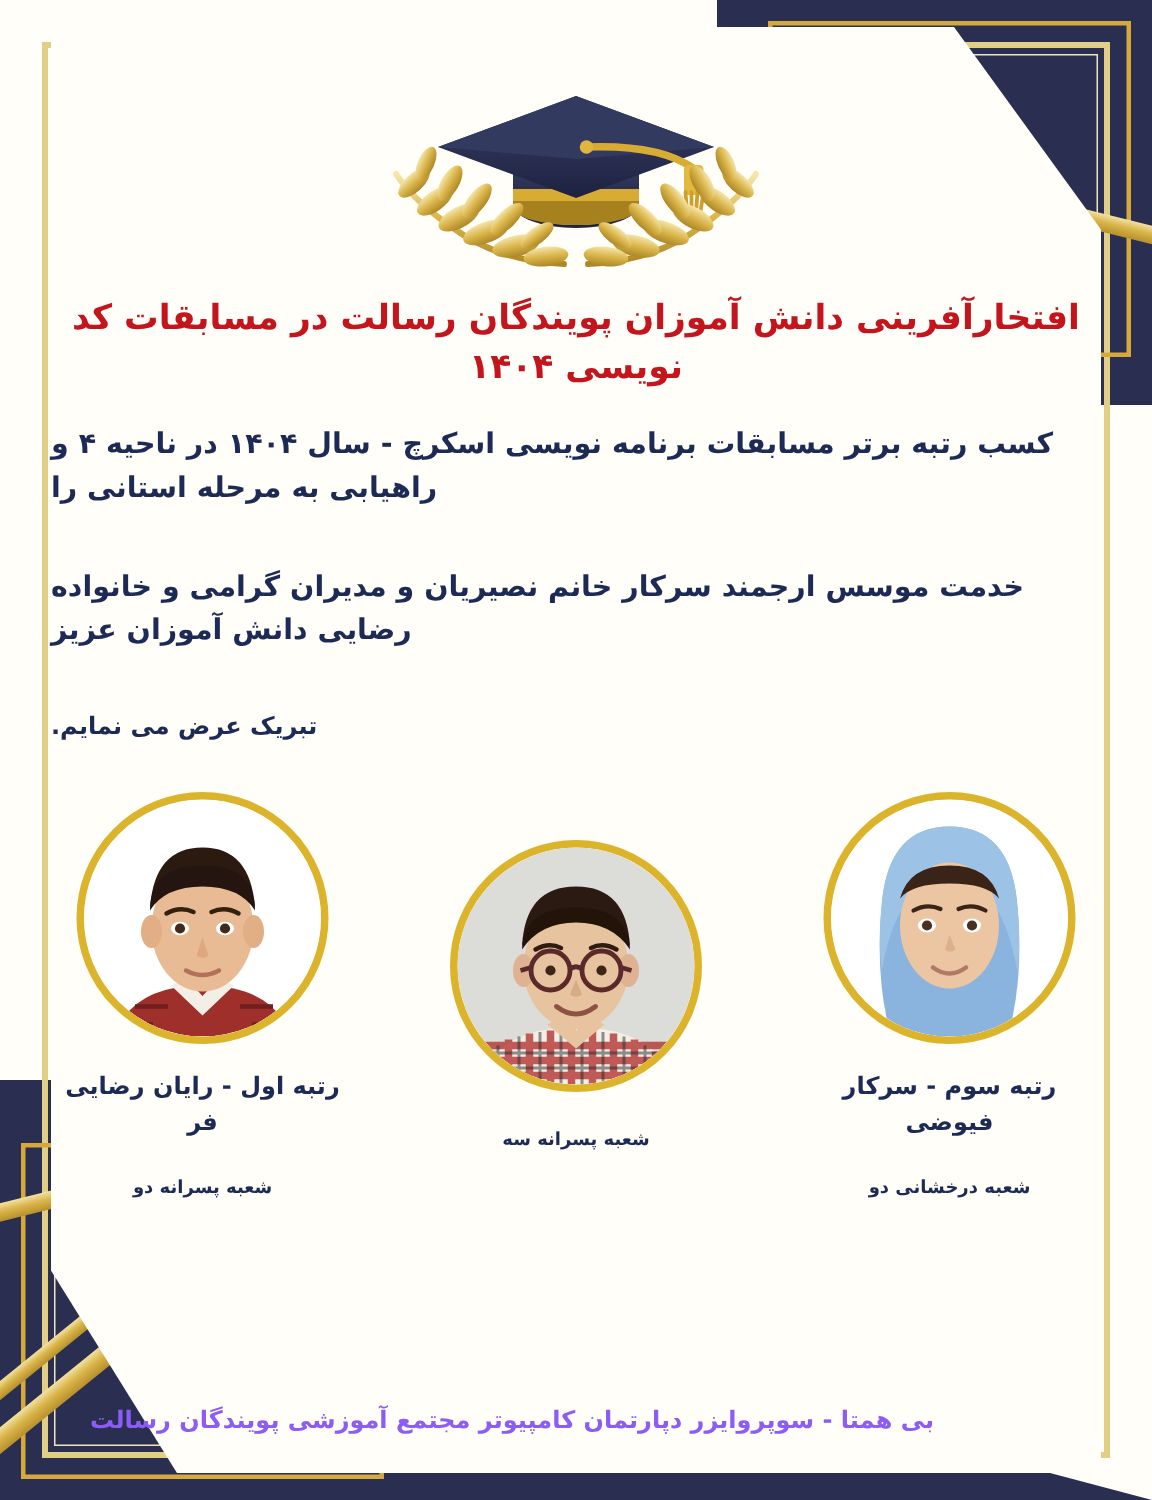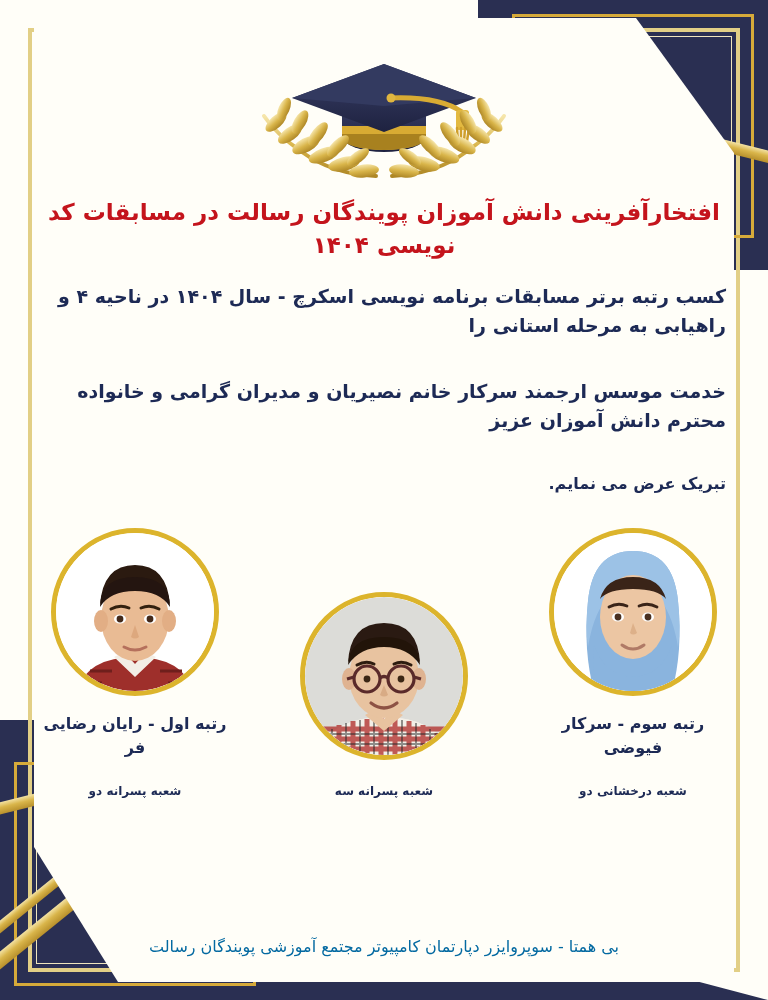--- a/index.html
+++ b/index.html
@@ -110,22 +110,22 @@
     z-index:9;
     color:#c4141c;
     font-size:23px;
     font-weight:bold;
     line-height:1.45;
     direction:rtl;
     letter-spacing:.3px;
     text-shadow:0 1px 0 rgba(255,255,255,.6);
   }
   .body-lines{
-    position:absolute;top:282px;left:34px;right:42px;
-    text-align:right;
+    position:absolute;top:282px;left:34px;right:18px;
+    text-align:left;
     z-index:9;
     color:#1d2a55;
     direction:rtl;
   }
   .body-lines .ln{
     font-size:19px;
     line-height:1.5;
     margin:0 0 38px 0;
     font-weight:600;
   }
@@ -133,21 +133,21 @@
     margin-bottom:0;
     font-size:16px;
   }
 
   
   .winners{
     position:absolute;top:528px;left:40px;right:40px;
     display:flex;
     flex-direction:row-reverse;
     justify-content:space-between;
-    align-items:flex-end;
+    align-items:center;
     z-index:9;
   }
   .winner{
     width:190px;
     text-align:center;
     direction:rtl;
   }
   .ring{
     width:168px;height:168px;
     margin:0 auto;
@@ -174,25 +174,25 @@
     margin-top:22px;
     font-size:12px;
     color:#1d2a55;
     font-weight:600;
     line-height:1.5;
   }
 
   
   .footer{
     position:absolute;bottom:44px;left:60px;right:60px;
-    text-align:center;
+    text-align:left;
     z-index:10;
-    color:#0369a1;
+    color:#8b5cf6;
     font-size:16px;
-    font-weight:400;
+    font-weight:700;
     direction:rtl;
   }
 </style>
 </head>
 <body>
 
 <div class="poster">
 
   <div class="corner-bl2"></div>
   <div class="corner-tr"></div>
@@ -269,21 +269,21 @@
           <ellipse cx="186" cy="111" rx="13" ry="5.5" transform="rotate(36 186 111)"></ellipse>
         </g>
       </g>
     </svg>
   </div>
 
   <div class="headline">افتخارآفرینی دانش آموزان پویندگان رسالت در مسابقات کد نویسی ۱۴۰۴</div>
 
   <div class="body-lines">
     <p class="ln">کسب رتبه برتر مسابقات برنامه نویسی اسکرچ - سال ۱۴۰۴ در ناحیه ۴ و راهیابی به مرحله استانی را</p>
-    <p class="ln">خدمت موسس ارجمند سرکار خانم نصیریان و مدیران گرامی و خانواده محترم دانش آموزان عزیز</p>
+    <p class="ln">خدمت موسس ارجمند سرکار خانم نصیریان و مدیران گرامی و خانواده رضایی دانش آموزان عزیز</p>
     <p class="ln last">تبریک عرض می نمایم.</p>
   </div>
 
   <div class="winners">
 
     <div class="winner">
       <div class="ring">
         <div class="photo">
           <svg width="158" height="158" viewBox="0 0 158 158">
             <rect width="158" height="158" fill="#ffffff"></rect>

